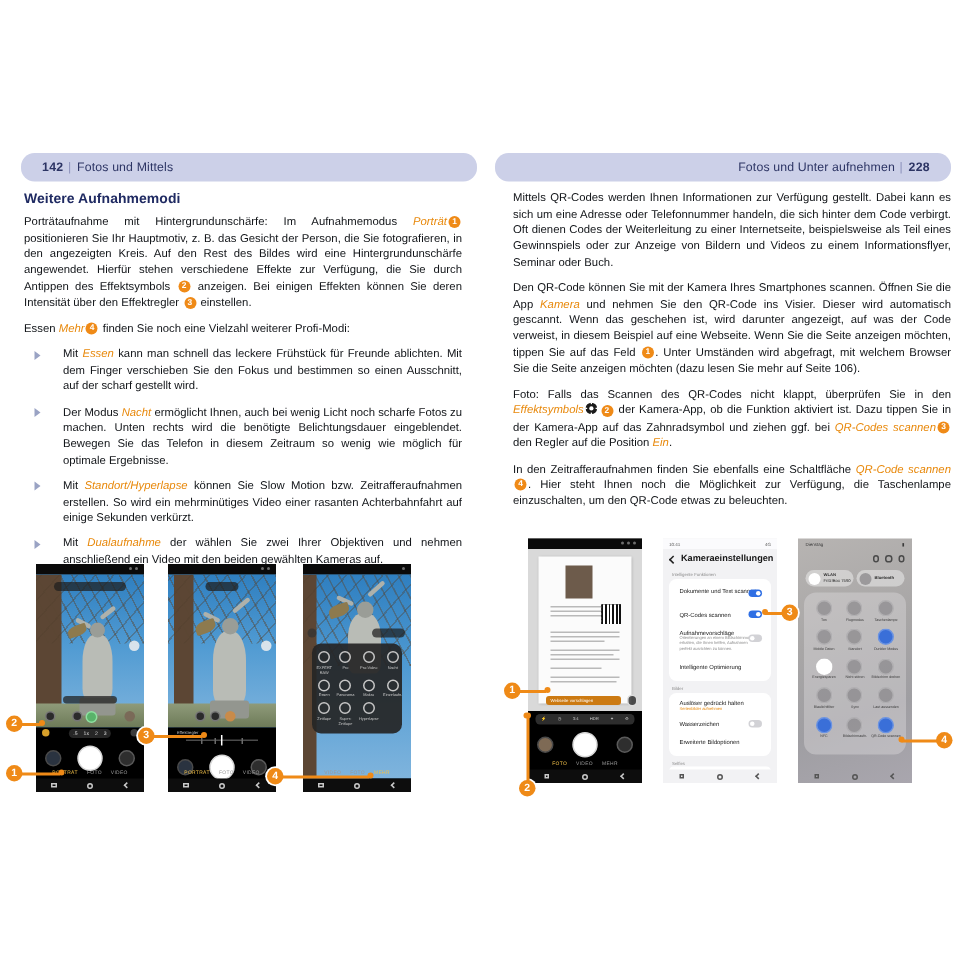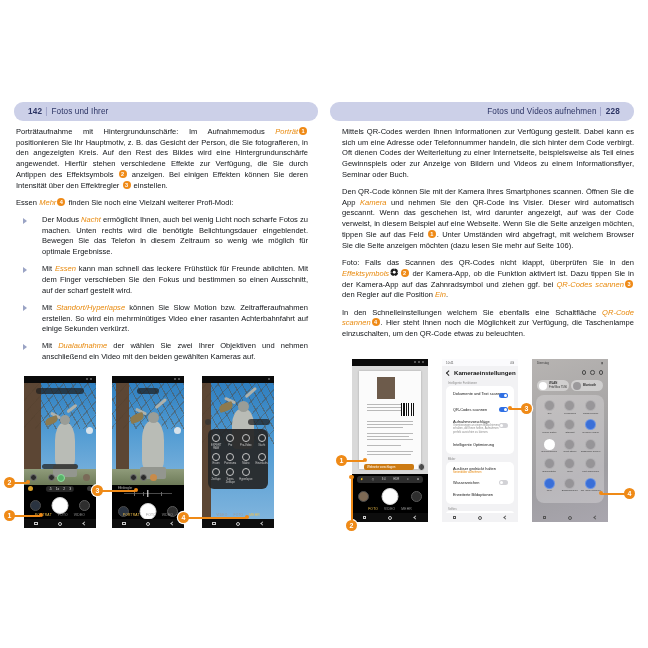--- a/index.html
+++ b/index.html
@@ -199,32 +199,33 @@
 </head>
 <body>
 
 <div class="spread">
 
   <div class="page left">
 
     <div class="runhead left">
       <span class="rh-num">142</span>
       <span class="rh-sep">|</span>
-      <span class="rh-title">Fotos und Ihrer</span>
+      <span class="rh-title">Fotos und Mittels</span>
     </div>
 
     <div class="col" style="top:127px;">
+      <h2 class="sect">Weitere Aufnahmemodi</h2>
 
       <p class="body"><span class="lead">Porträtaufnahme mit Hintergrundunschärfe:</span><span> Im Aufnahmemodus </span><span class="it-or">Porträt</span><span class="nm">1</span><span> positionieren Sie Ihr Hauptmotiv, z. B. das Gesicht der Person, die Sie fotografieren, in den angezeigten Kreis. Auf den Rest des Bildes wird eine Hintergrundunschärfe angewendet. Hierfür stehen verschiedene Effekte zur Verfügung, die Sie durch Antippen des Effektsymbols </span><span class="nm">2</span><span> anzeigen. Bei einigen Effekten können Sie deren Intensität über den Effektregler </span><span class="nm">3</span><span> einstellen.</span></p>
 
       <p class="body"><span>Essen </span><span class="it-or">Mehr</span><span class="nm">4</span><span> finden Sie noch eine Vielzahl weiterer Profi-Modi:</span></p>
 
       <ul class="blist">
+        <li><span class="tri"></span><span>Mit </span><span class="it-or">Essen</span><span> kann man schnell das leckere Frühstück für Freunde ablichten. Mit dem Finger verschieben Sie den Fokus und bestimmen so einen Ausschnitt, auf der scharf gestellt wird.</span></li>
         <li><span class="tri"></span><span>Der Modus </span><span class="it-or">Nacht</span><span> ermöglicht Ihnen, auch bei wenig Licht noch scharfe Fotos zu machen. Unten rechts wird die benötigte Belichtungsdauer eingeblendet. Bewegen Sie das Telefon in diesem Zeitraum so wenig wie möglich für optimale Ergebnisse.</span></li>
-        <li><span class="tri"></span><span>Mit </span><span class="it-or">Essen</span><span> kann man schnell das leckere Frühstück für Freunde ablichten. Mit dem Finger verschieben Sie den Fokus und bestimmen so einen Ausschnitt, auf der scharf gestellt wird.</span></li>
         <li><span class="tri"></span><span>Mit </span><span class="it-or">Standort/Hyperlapse</span><span> können Sie Slow Motion bzw. Zeitrafferaufnahmen erstellen. So wird ein mehrminütiges Video einer rasanten Achterbahnfahrt auf einige Sekunden verkürzt.</span></li>
         <li><span class="tri"></span><span>Mit </span><span class="it-or">Dualaufnahme</span><span> der wählen Sie zwei Ihrer Objektiven und nehmen anschließend ein Video mit den beiden gewählten Kameras auf.</span></li>
       </ul>
     </div>
 
     <div class="figs" style="left:0; top:372px; width:324px; height:160px;">
 
       <div class="phone" style="left:24px; top:4px; width:72px; height:152px;">
         <div class="statusbar">
           <div class="sb-dot" style="right:4px;"></div>
@@ -423,21 +424,21 @@
         <div class="co-circle" style="left:178px; top:140px;">4</div>
         <div class="co-line" style="left:188px; top:144.5px; width:58px;"></div>
         <div class="co-end" style="left:245px; top:143px;"></div>
       </div>
     </div>
   </div>
 
   <div class="page right">
 
     <div class="runhead right">
-      <span class="rh-title">Fotos und Videos aufnehmen</span>
+      <span class="rh-title">Fotos und Unter aufnehmen</span>
       <span class="rh-sep">|</span>
       <span class="rh-num">228</span>
     </div>
 
     <div class="col" style="top:127px;">
 
       <p class="body">Mittels QR-Codes werden Ihnen Informationen zur Verfügung gestellt. Dabei kann es sich um eine Adresse oder Telefonnummer handeln, die sich hinter dem Code verbirgt. Oft dienen Codes der Weiterleitung zu einer Internetseite, beispielsweise als Teil eines Gewinnspiels oder zur Anzeige von Bildern und Videos zu einem Informationsflyer, Seminar oder Buch.</p>
 
       <p class="body"><span>Den QR-Code können Sie mit der Kamera Ihres Smartphones scannen. Öffnen Sie die App </span><span class="it-or">Kamera</span><span> und nehmen Sie den QR-Code ins Visier. Dieser wird automatisch gescannt. Wenn das geschehen ist, wird darunter angezeigt, auf was der Code verweist, in diesem Beispiel auf eine Webseite. Wenn Sie die Seite anzeigen möchten, tippen Sie auf das Feld </span><span class="nm">1</span><span>. Unter Umständen wird abgefragt, mit welchem Browser Sie die Seite anzeigen möchten (dazu lesen Sie mehr auf Seite 106).</span></p>
 
@@ -445,21 +446,21 @@
               <circle cx="10" cy="10" r="9" fill="#1a1a1a"></circle>
               <circle cx="10" cy="10" r="3.4" fill="#ffffff"></circle>
               <g fill="#ffffff">
                 <rect x="9" y="0.4" width="2" height="3"></rect>
                 <rect x="9" y="16.6" width="2" height="3"></rect>
                 <rect x="0.4" y="9" width="3" height="2"></rect>
                 <rect x="16.6" y="9" width="3" height="2"></rect>
               </g>
             </svg></span><span class="nm">2</span><span> der Kamera-App, ob die Funktion aktiviert ist. Dazu tippen Sie in der Kamera-App auf das Zahnradsymbol und ziehen ggf. bei </span><span class="it-or">QR-Codes scannen</span><span class="nm">3</span><span> den Regler auf die Position </span><span class="it-or">Ein</span><span>.</span></p>
 
-      <p class="body"><span>In den Schnelleinstellungen welchem Sie ebenfalls eine Schaltfläche </span><span class="it-or">QR-Code scannen</span><span class="nm">4</span><span>. Hier steht Ihnen noch die Möglichkeit zur Verfügung, die Taschenlampe einzuschalten, um den QR-Code etwas zu beleuchten.</span></p>
+      <p class="body"><span>In den Zeitrafferaufnahmen finden Sie ebenfalls eine Schaltfläche </span><span class="it-or">QR-Code scannen</span><span class="nm">4</span><span>. Hier steht Ihnen noch die Möglichkeit zur Verfügung, die Taschenlampe einzuschalten, um den QR-Code etwas zu beleuchten.</span></p>
     </div>
 
     <div class="figs" style="left:0; top:355px; width:324px; height:185px;">
 
       <div class="phone" style="left:28px; top:4px; width:76px; height:163px;">
         <div class="statusbar">
           <div class="sb-dot" style="right:4px;"></div>
           <div class="sb-dot" style="right:8px;"></div>
           <div class="sb-dot" style="right:12px;"></div>
         </div>

